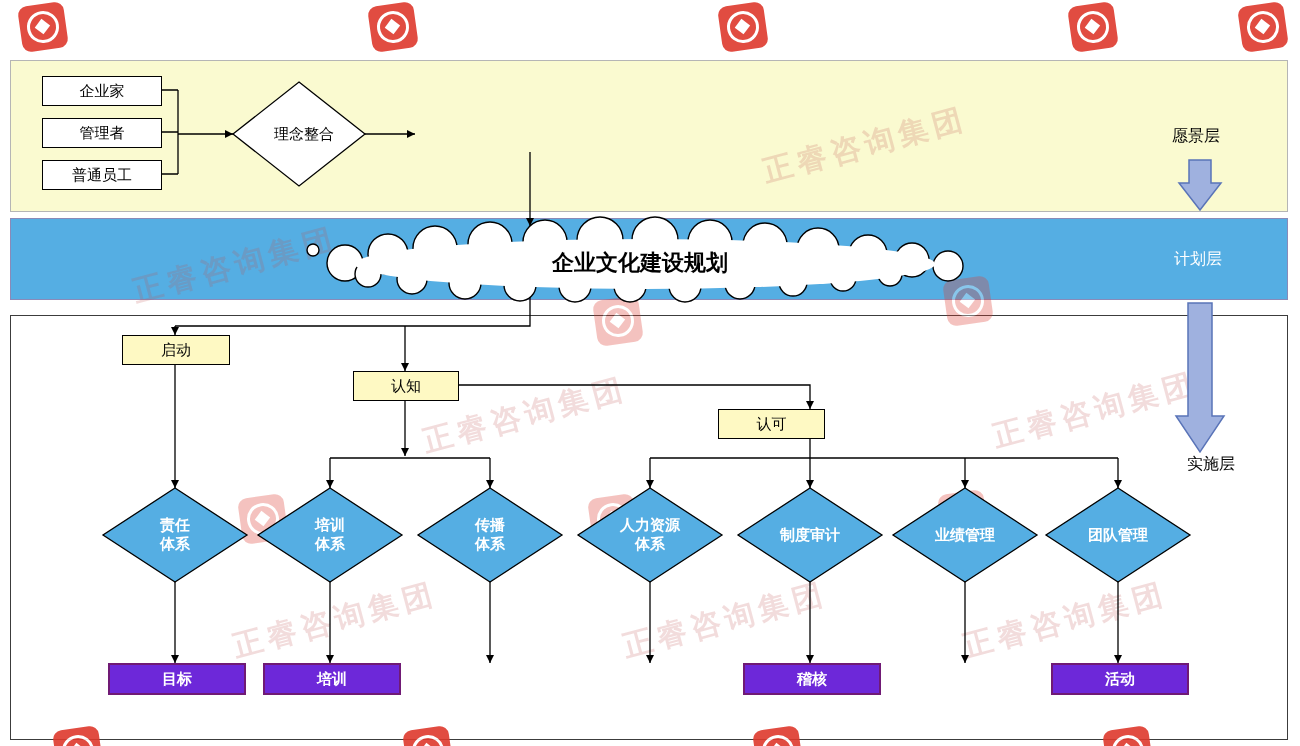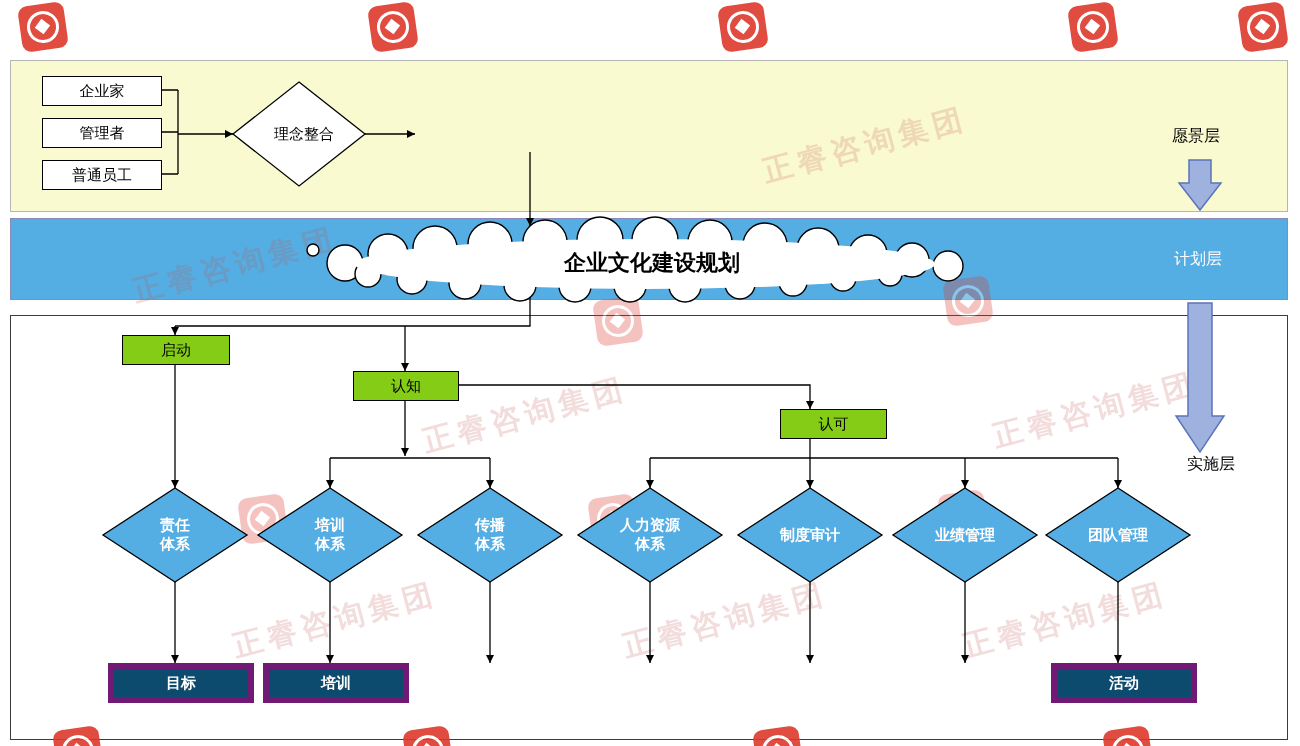--- a/index.html
+++ b/index.html
@@ -6,22 +6,22 @@
   .canvas{position:relative;width:1300px;height:746px;background:#fff;overflow:hidden;
           font-family:"Liberation Sans",sans-serif;color:#000}
   .band{position:absolute;z-index:1}
   .vision-band{left:10px;top:60px;width:1276px;height:150px;background:#FAFAD0;border:1px solid #b5b5b5}
   .plan-band{left:10px;top:218px;width:1276px;height:80px;background:#55AEE3;border:1px solid #8a8ab8}
   .impl-band{left:10px;top:315px;width:1276px;height:423px;background:#fff;border:1px solid #3c3c3c}
 
   .wbox,.bbox,.obox,.dlabel,.clabel,.llabel{position:absolute;display:flex;align-items:center;
       justify-content:center;text-align:center;z-index:4}
   .wbox{background:#fff;border:1px solid #000;font-size:15px}
-  .bbox{background:#84cc16;border:1px solid #000;font-size:15px}
-  .obox{background:#0c4a6e;border:6px solid #701a75;font-size:15px;color:#fff;font-weight:bold}
+  .bbox{background:#fef9c3;border:1px solid #000;font-size:15px}
+  .obox{background:#6d28d9;border:2px solid #701a75;font-size:15px;color:#fff;font-weight:bold}
   .dlabel{color:#fff;font-weight:bold;font-size:15px;line-height:1.25;white-space:pre-line;background:transparent}
   .clabel{font-size:22px;font-weight:bold}
   .llabel{font-size:16px}
   .llabel.white{color:#fff}
 
   svg.overlay{position:absolute;left:0;top:0;z-index:3;pointer-events:none}
 
   .wm-logo{position:absolute;width:46px;height:46px;background:#DE392D;border-radius:9px;
       display:flex;align-items:center;justify-content:center;transform:rotate(-8deg);z-index:2}
   .wm-logo.top{z-index:5;opacity:.9}
@@ -159,40 +159,41 @@
       <polygon points="1189,160 1211,160 1211,183 1221,183 1200,210 1179,183 1189,183"></polygon>
       <polygon points="1188,303 1212,303 1212,416 1224,416 1200,452 1176,416 1188,416"></polygon>
     </g>
   </svg>
 
   <div class="wbox" style="left:42px;top:76px;width:118px;height:28px">企业家</div>
   <div class="wbox" style="left:42px;top:118px;width:118px;height:28px">管理者</div>
   <div class="wbox" style="left:42px;top:160px;width:118px;height:28px">普通员工</div>
   <div class="dlabel" style="left:244px;top:120px;width:120px;height:28px;color:#000;font-weight:normal">理念整合</div>
 
-  <div class="clabel" style="left:452px;top:247px;width:400px;height:32px">企业文化建设规划</div>
+  <div class="clabel" style="left:440px;top:247px;width:400px;height:32px">企业文化建设规划</div>
 
   <div class="bbox" style="left:122px;top:335px;width:106px;height:28px">启动</div>
   <div class="bbox" style="left:353px;top:371px;width:104px;height:28px">认知</div>
-  <div class="bbox" style="left:780px;top:409px;width:105px;height:28px">认可</div>
+  <div class="bbox" style="left:718px;top:409px;width:105px;height:28px">认可</div>
 
   <div class="dlabel" style="left:110px;top:505px;width:130px;height:60px">责任
 体系</div>
   <div class="dlabel" style="left:265px;top:505px;width:130px;height:60px">培训
 体系</div>
   <div class="dlabel" style="left:425px;top:505px;width:130px;height:60px">传播
 体系</div>
   <div class="dlabel" style="left:585px;top:505px;width:130px;height:60px">人力资源
 体系</div>
   <div class="dlabel" style="left:745px;top:505px;width:130px;height:60px">制度审计</div>
   <div class="dlabel" style="left:900px;top:505px;width:130px;height:60px">业绩管理</div>
   <div class="dlabel" style="left:1053px;top:505px;width:130px;height:60px">团队管理</div>
 
   <div class="obox" style="left:108px;top:663px;width:134px;height:28px">目标</div>
   <div class="obox" style="left:263px;top:663px;width:134px;height:28px">培训</div>
+  <div class="obox" style="left:743px;top:663px;width:134px;height:28px">稽核</div>
   <div class="obox" style="left:1051px;top:663px;width:134px;height:28px">活动</div>
 
   <div class="llabel" style="left:1146px;top:124px;width:100px;height:24px">愿景层</div>
   <div class="llabel white" style="left:1148px;top:247px;width:100px;height:24px">计划层</div>
   <div class="llabel" style="left:1161px;top:452px;width:100px;height:24px">实施层</div>
 
   <div class="wm-logo top" style="left:20px;top:4px">
       <div class="wm-ring"></div>
     </div>
   <div class="wm-logo top" style="left:370px;top:4px">

